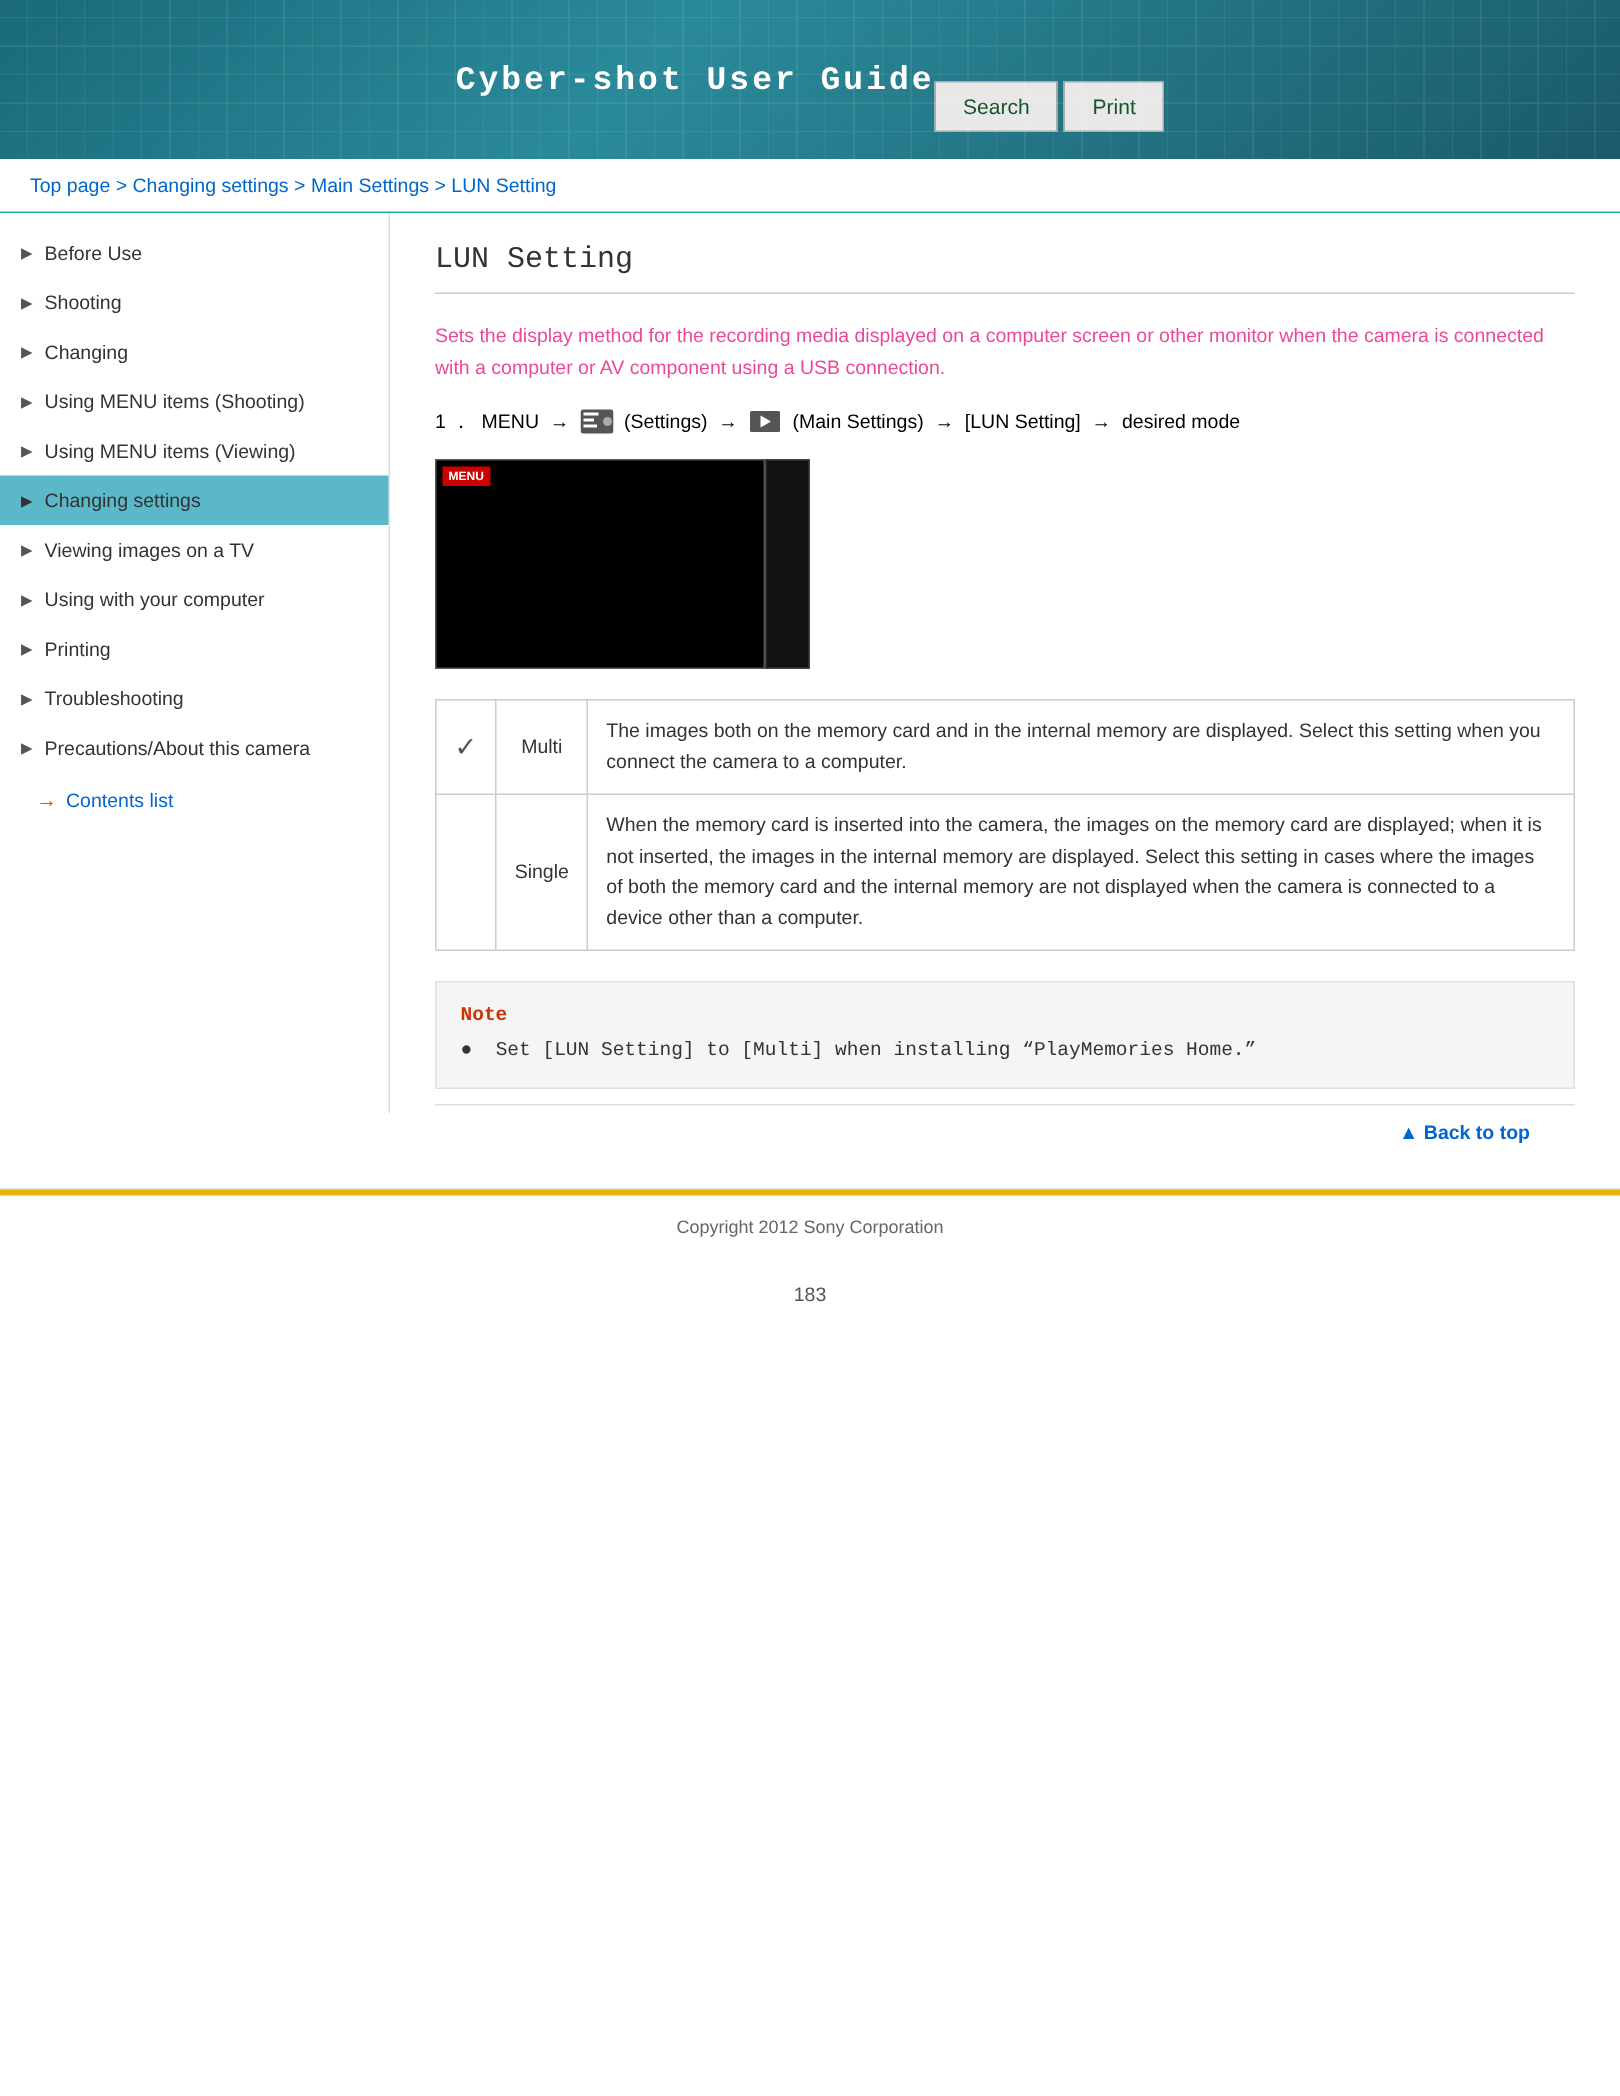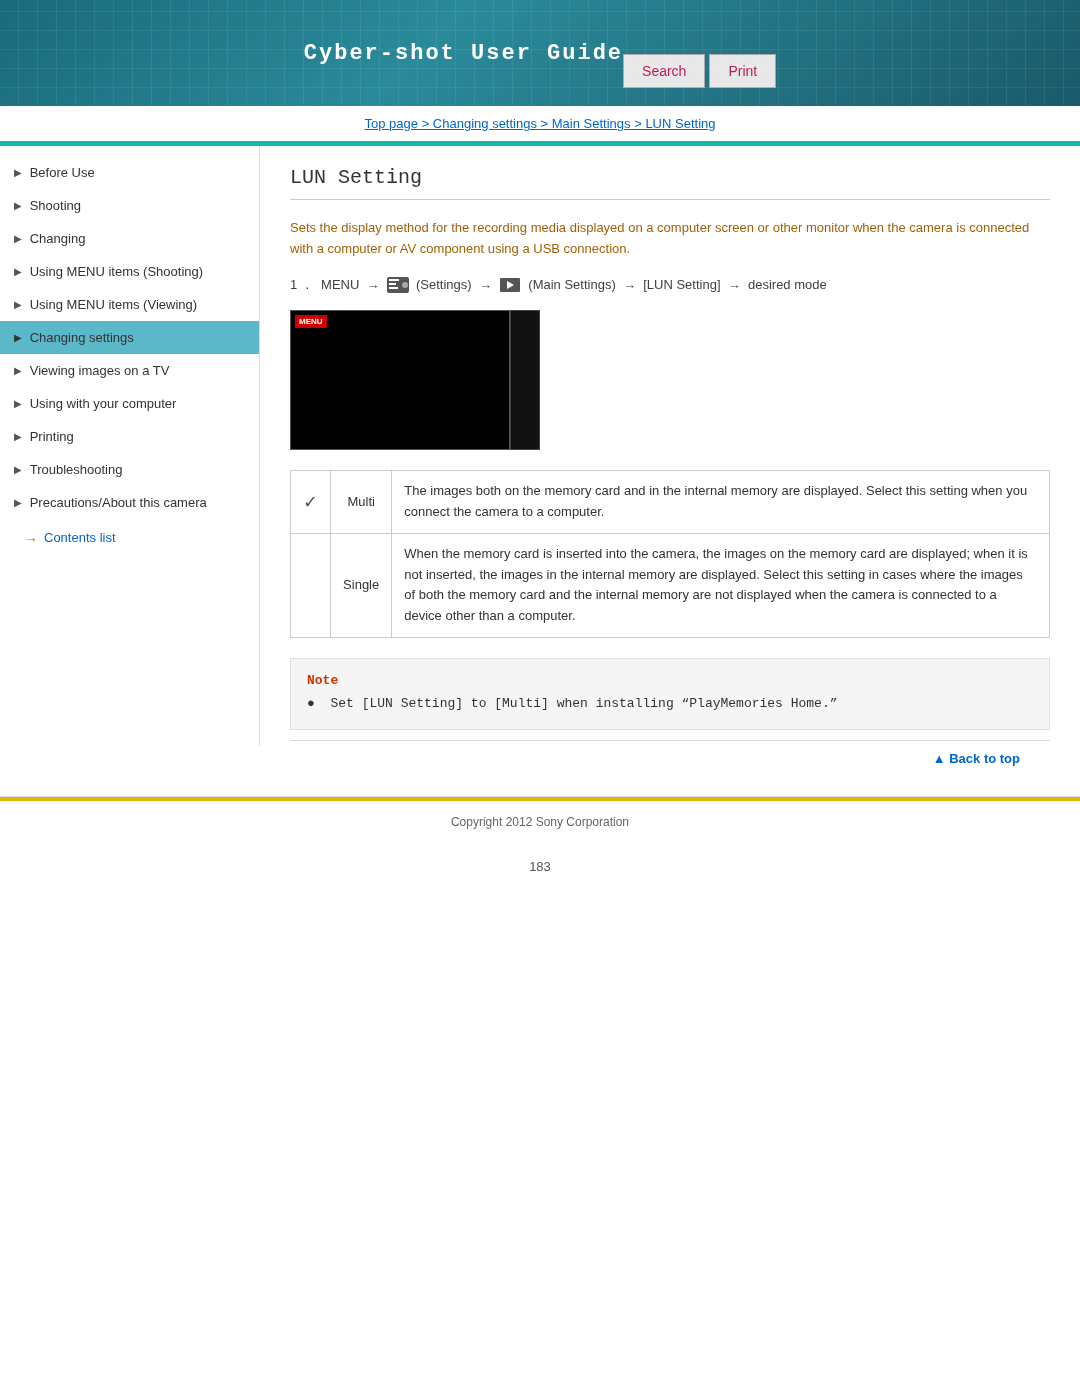--- a/index.html
+++ b/index.html
@@ -25,32 +25,31 @@
     .header-buttons {
       display: flex;
       gap: 4px;
     }
     .header-btn {
       background: #e8e8e8;
       border: 1px solid #aaa;
       padding: 8px 18px;
       font-size: 14px;
       cursor: pointer;
-      color: #be185d;
+      color: #14532d;
       margin-top: 36px;
     }
 
     
     .breadcrumb {
-      text-align: center;
+      text-align: left;
       padding: 10px 20px;
       font-size: 13px;
       color: #0066cc;
-      border-bottom: 5px solid #14b8a6;
-      text-decoration: underline;
+      border-bottom: 1px solid #14b8a6;
     }
     .breadcrumb a { color: #0066cc; text-decoration: none; }
 
     
     .main-layout {
       display: flex;
       align-items: flex-start;
     }
 
     
@@ -107,27 +106,27 @@
       color: #333;
       border-bottom: 1px solid #ccc;
       padding-bottom: 10px;
       margin-bottom: 18px;
     }
 
     .description {
       font-size: 13px;
       line-height: 1.6;
       margin-bottom: 16px;
-      color: #a16207;
+      color: #ec4899;
     }
 
     .instruction {
       font-size: 13px;
       margin-bottom: 16px;
-      color: #404040;
+      color: #000000;
     }
 
     
     .camera-image-container {
       margin: 10px 0 20px 0;
       width: 220px;
       height: 140px;
       position: relative;
     }
     .camera-screen-mockup {

